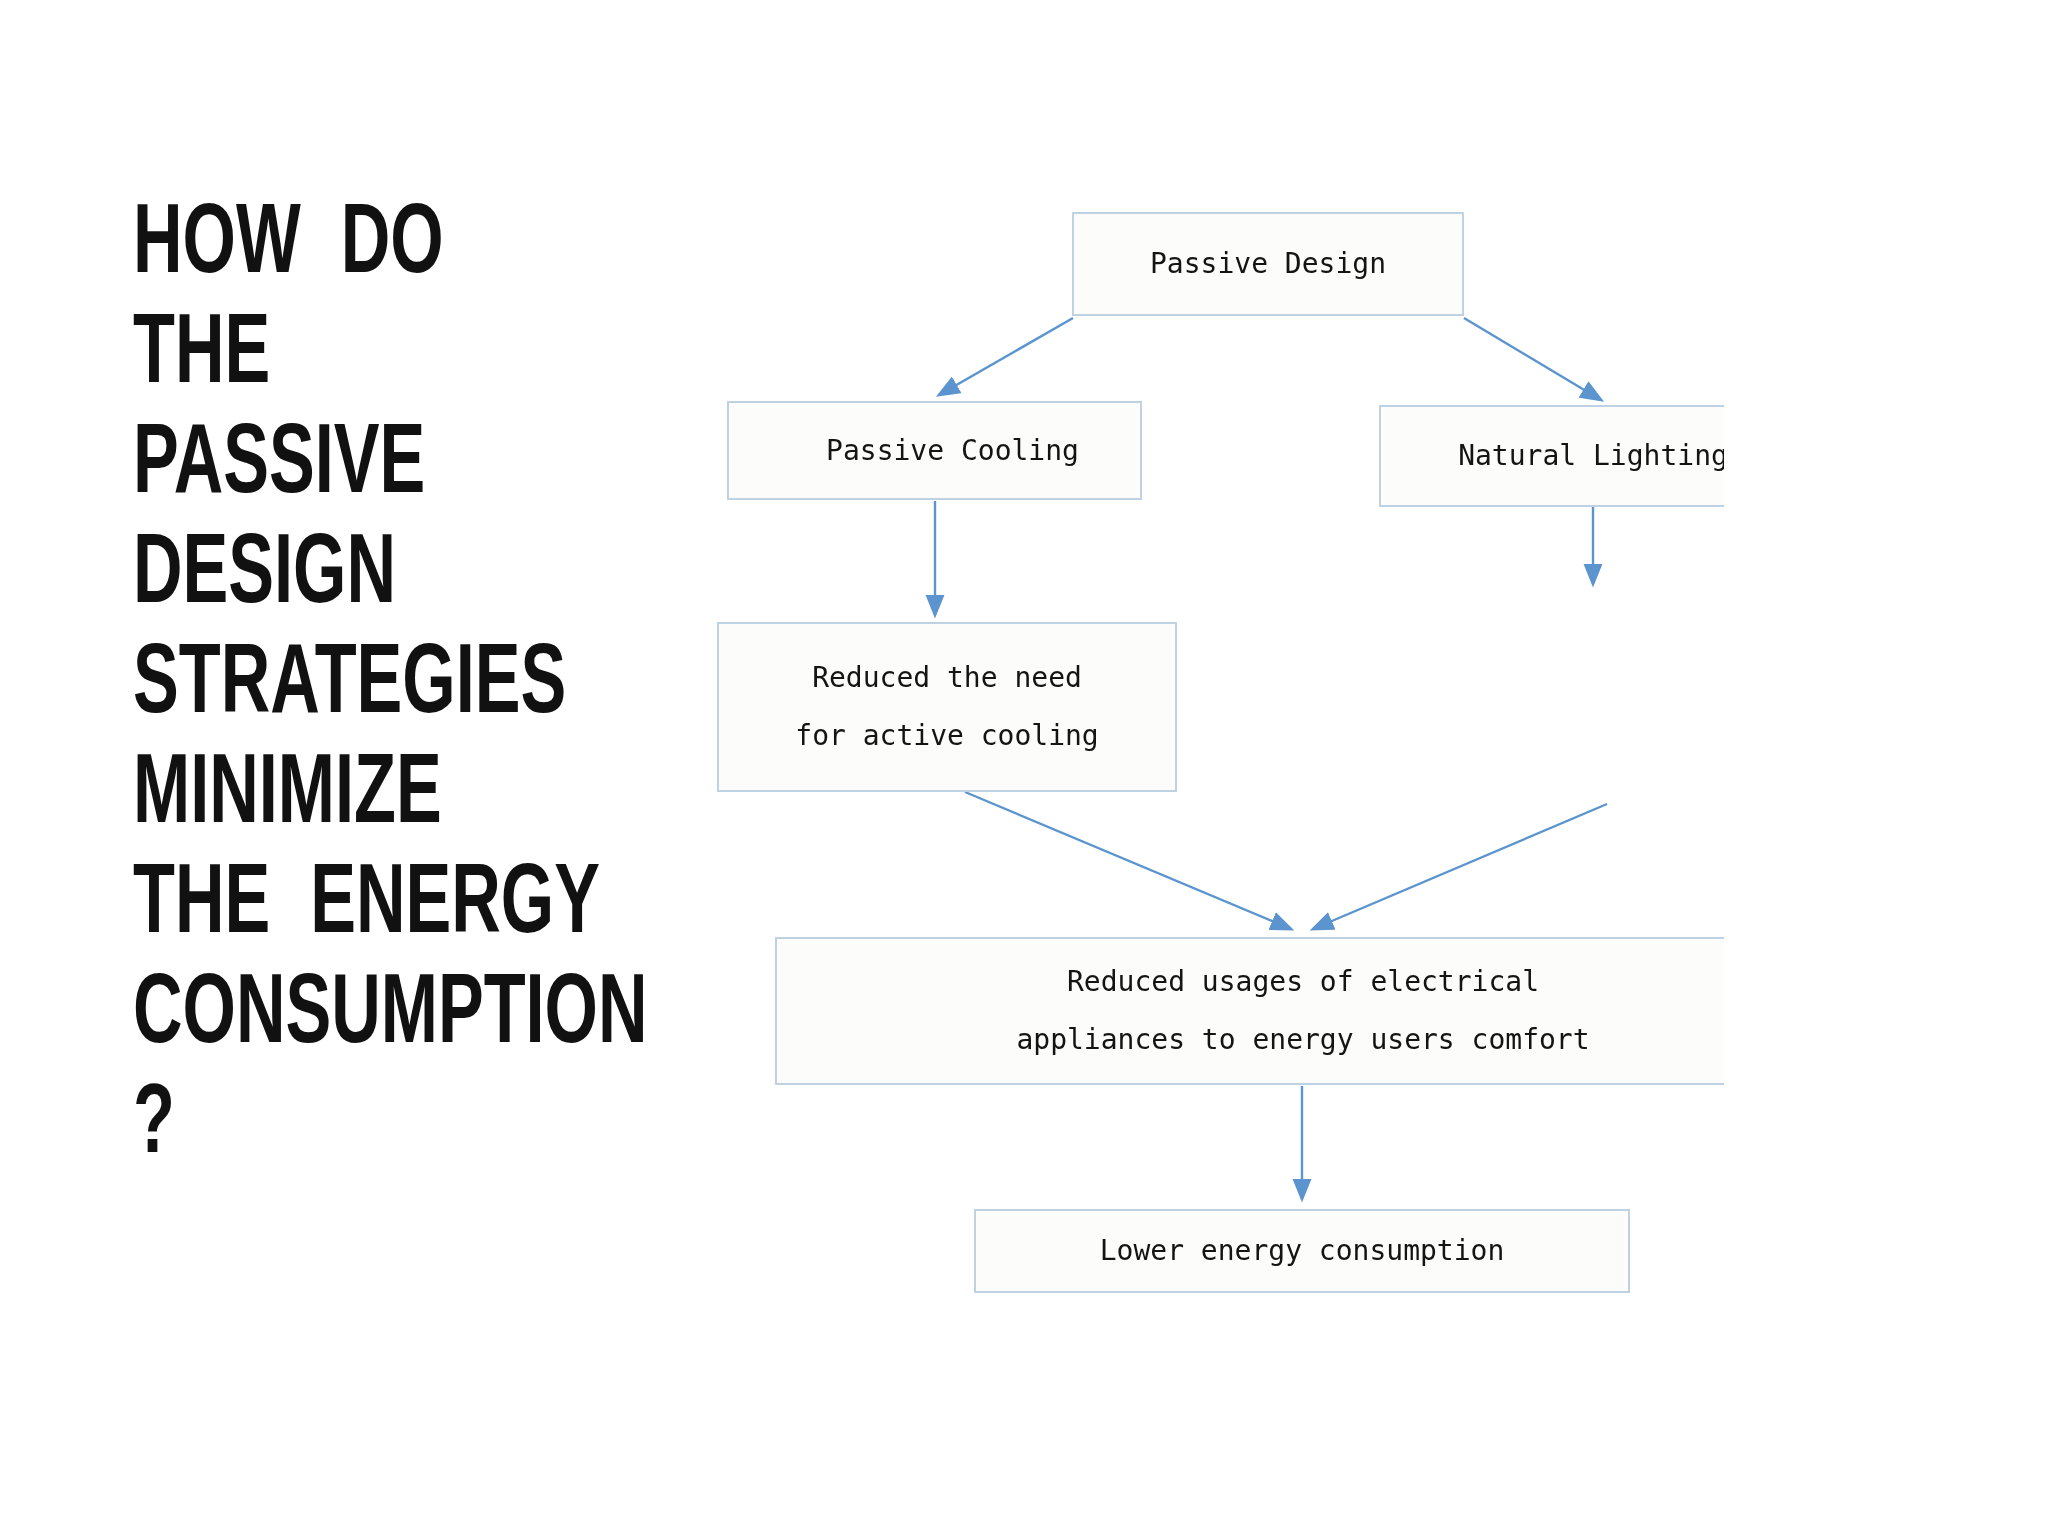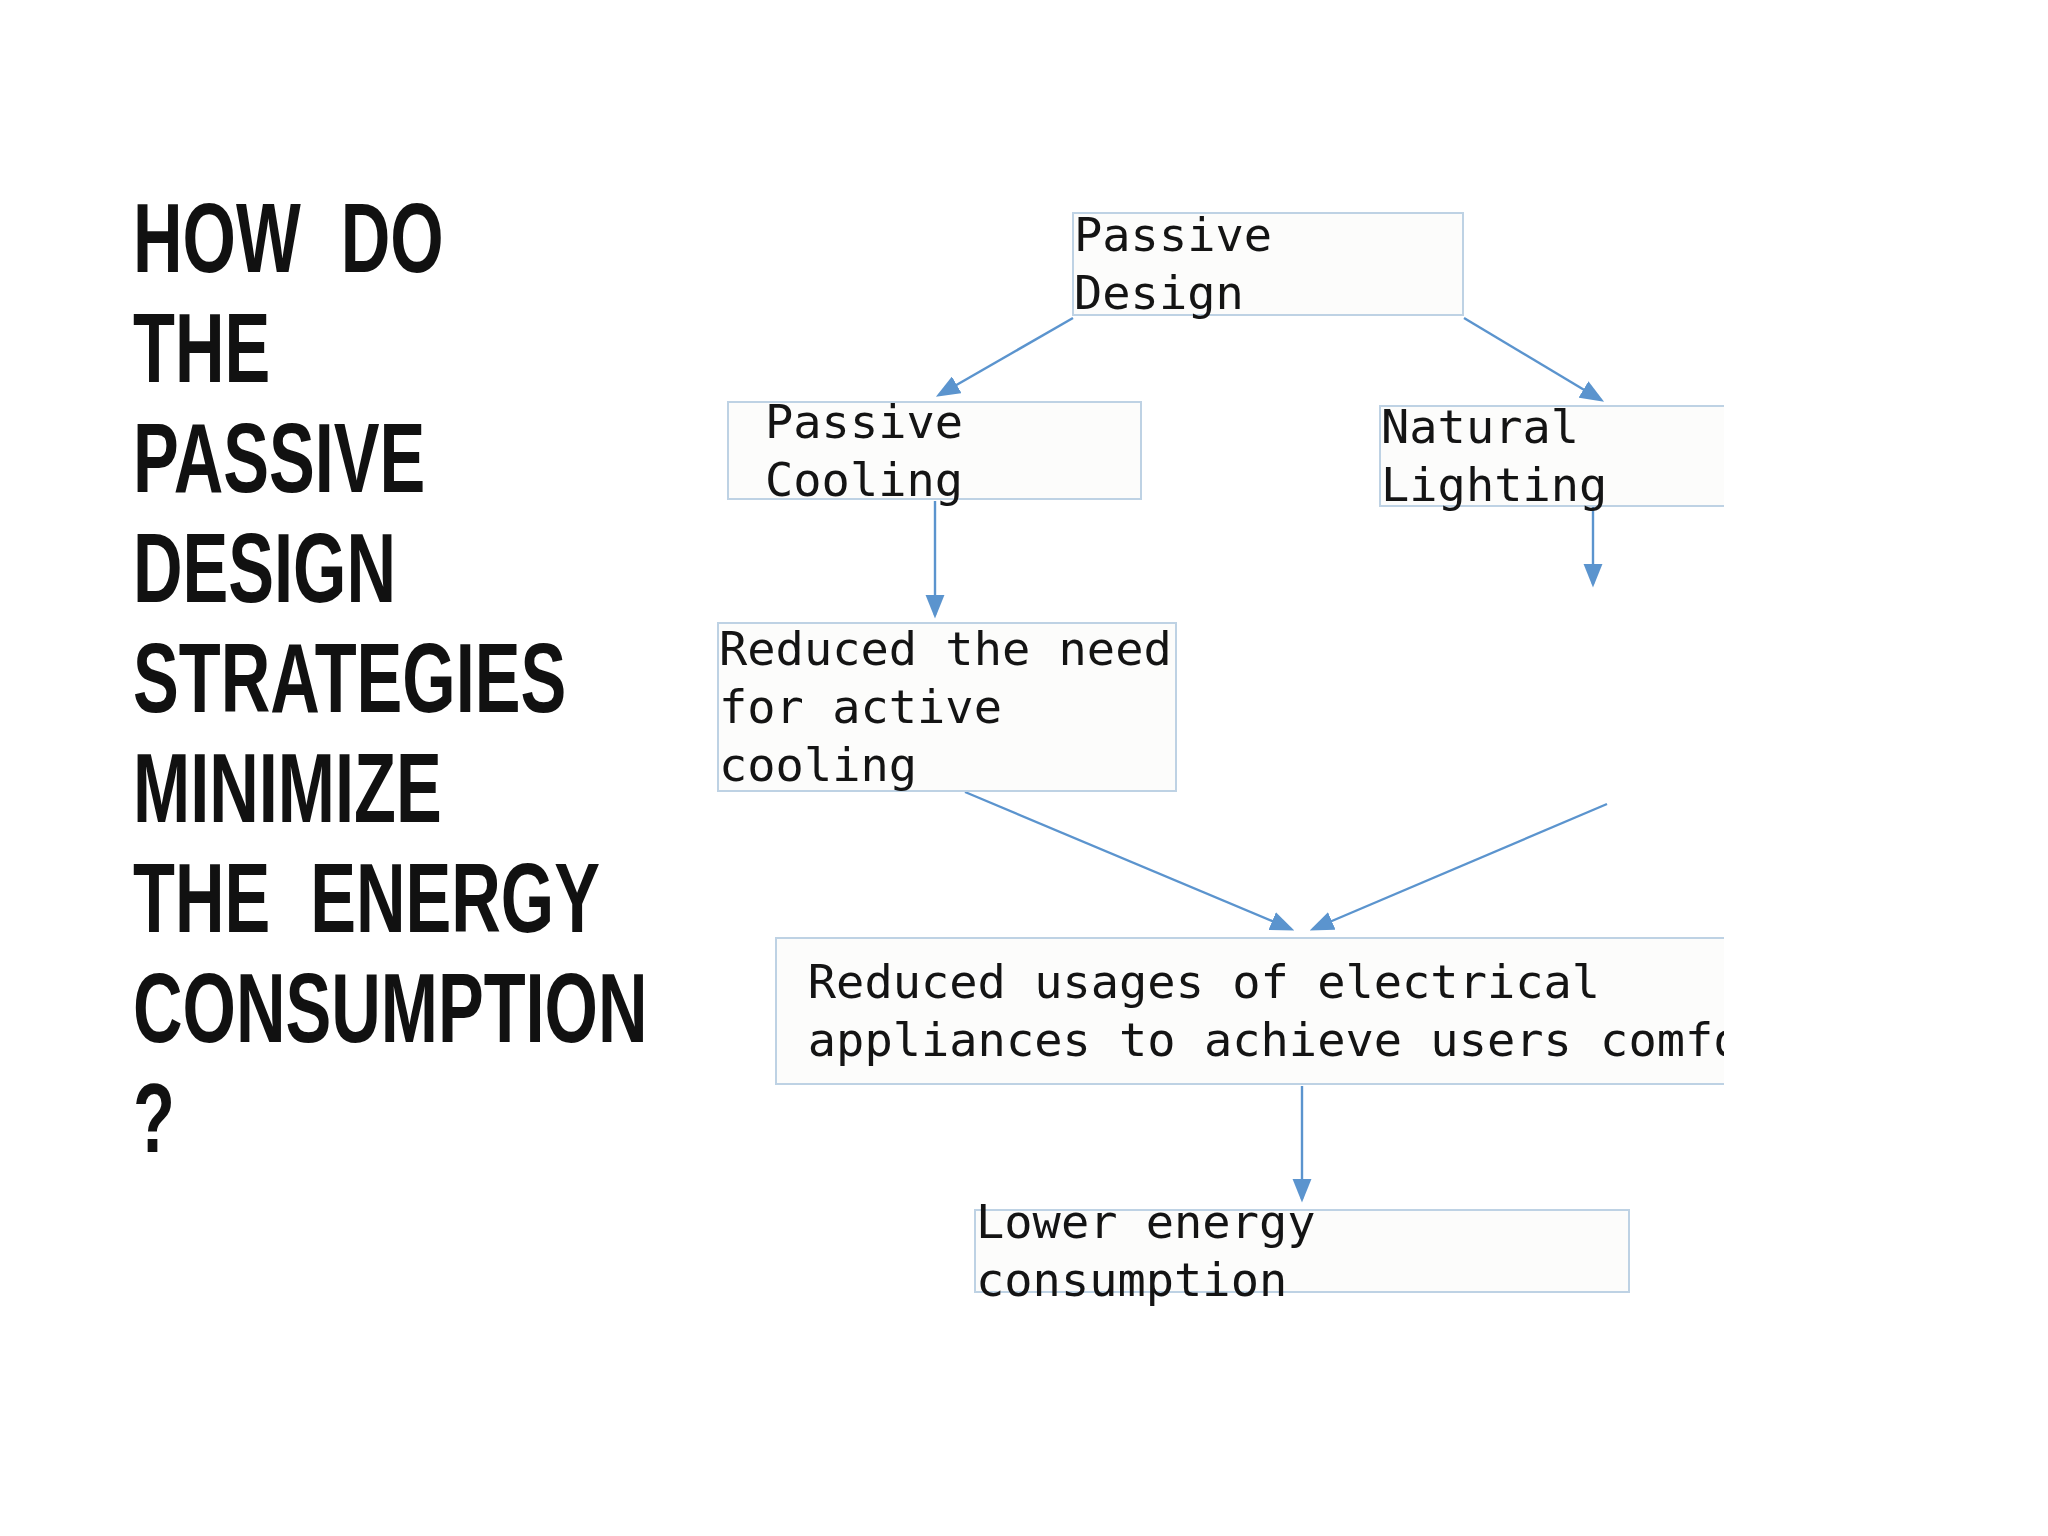--- a/index.html
+++ b/index.html
@@ -35,22 +35,22 @@
     pointer-events:none;
   }
   .arrows line{stroke:var(--arrow);stroke-width:2.4;}
   .node{
     position:absolute;
     box-sizing:border-box;
     border:2px solid var(--box-border);
     background:var(--box-fill);
     color:var(--diagram-text);
     display:flex;align-items:center;justify-content:center;
-    text-align:left;
-    font-size:47px;
+    text-align:center;
+    font-size:28px;
     line-height:58px;
     white-space:pre-line;
   }
   .n-passive-design     {left:1072px;top:212px;width:392px;height:104px;}
   .n-passive-cooling    {left:727px; top:401px;width:415px;height:99px;padding-left:36px;}
   .n-natural-lighting   {left:1379px;top:405px;width:428px;height:102px;}
   .n-reduced-cooling    {left:717px; top:622px;width:460px;height:170px;}
   .n-no-mech-lighting   {left:1343px;top:591px;width:474px;height:213px;}
   .n-reduced-usages     {left:775px; top:937px;width:1056px;height:148px;}
   .n-lower-energy       {left:974px; top:1209px;width:656px;height:84px;}
@@ -89,17 +89,17 @@
 
   <div class="node n-passive-cooling">Passive Cooling</div>
 
   <div class="node n-natural-lighting">Natural Lighting</div>
 
   <div class="node n-reduced-cooling">Reduced the need
 for active cooling</div>
 
 
   <div class="node n-reduced-usages">Reduced usages of electrical
-appliances to achieve users comfort</div>
+appliances to energy users comfort</div>
 
   <div class="node n-lower-energy">Lower energy consumption</div>
 
 </div>
 
 </body></html>

